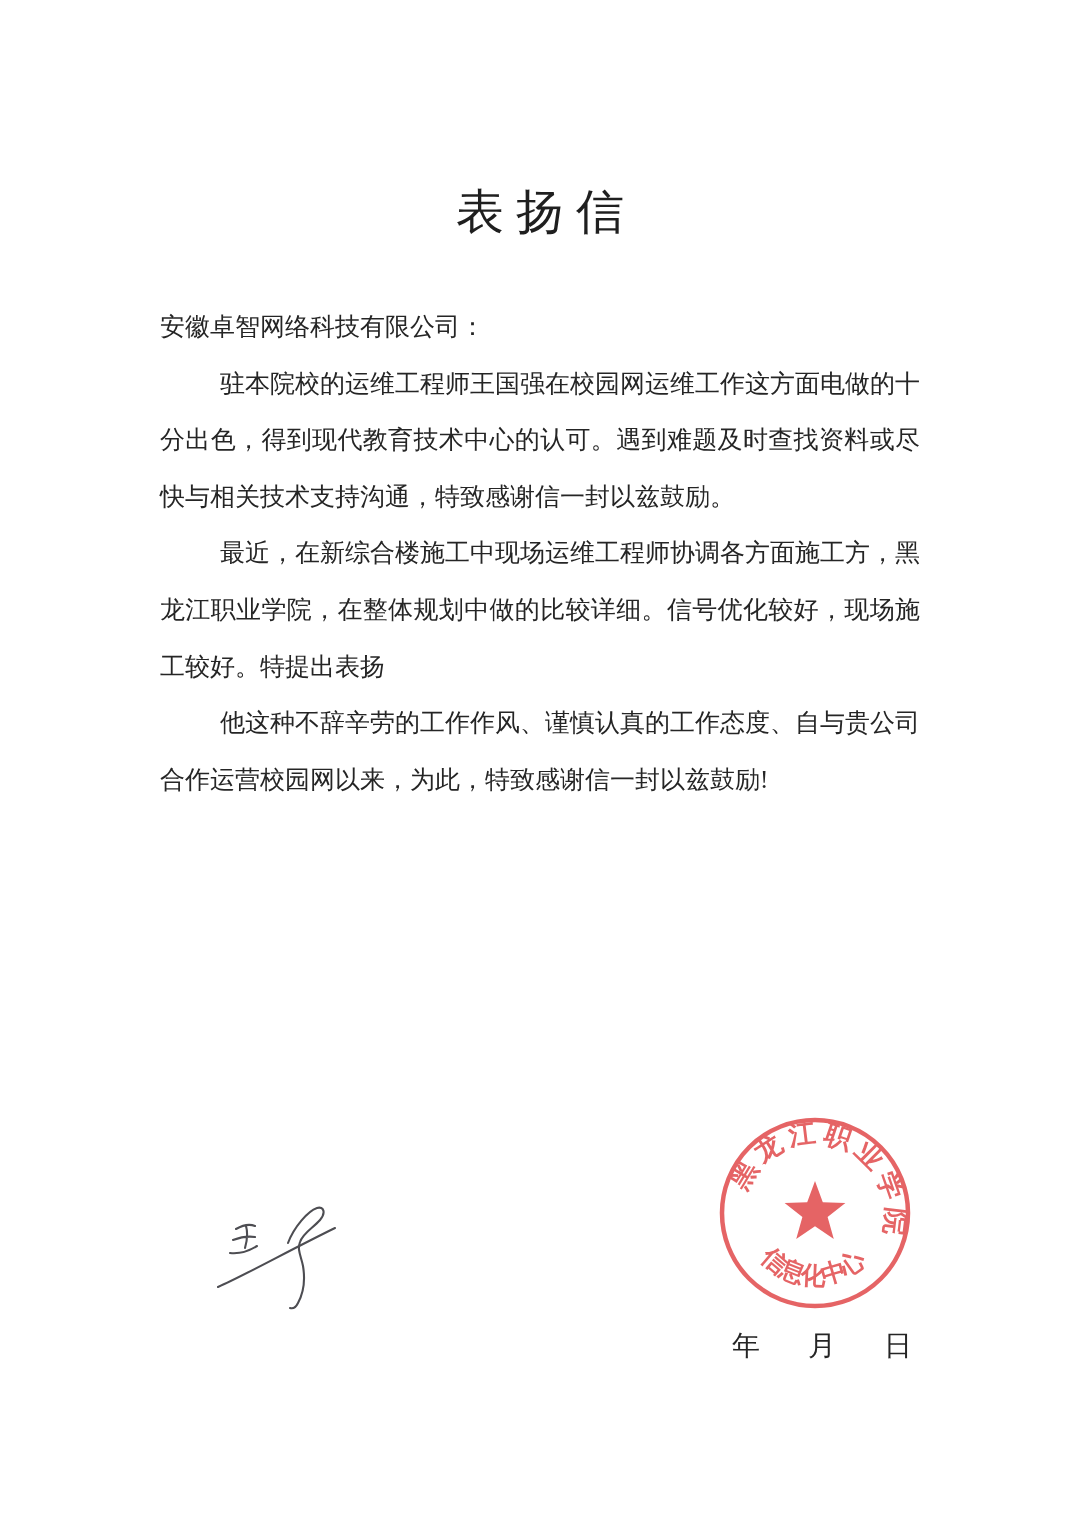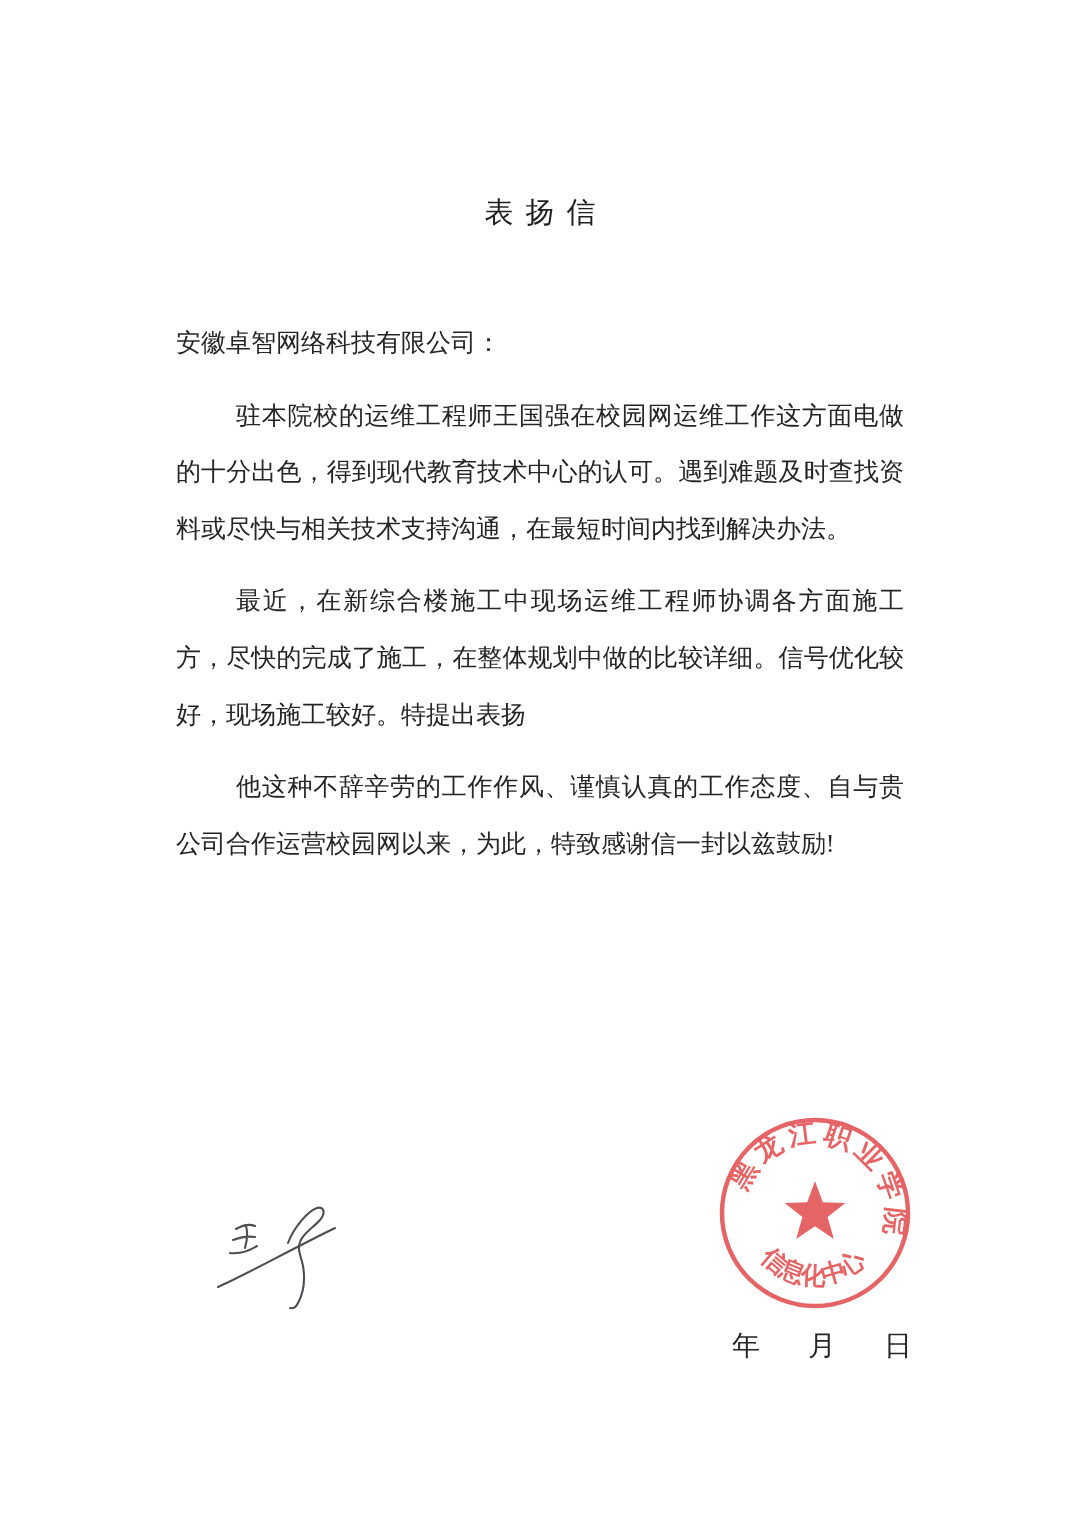--- a/index.html
+++ b/index.html
@@ -12,38 +12,38 @@
     overflow: hidden;
     font-family: "Liberation Serif", "DejaVu Serif", serif;
     color: #262626;
   }
   .title {
     position: absolute;
     top: 189px;
     left: 0;
     width: 1080px;
     text-align: center;
-    font-size: 29px;
+    font-size: 48px;
     line-height: 46px;
     font-weight: 500;
     letter-spacing: 12px;
     text-indent: 12px;
     color: #1f1f1f;
   }
   .body-text {
     position: absolute;
     top: 299px;
     left: 160px;
     width: 760px;
     font-size: 25px;
     line-height: 56.6px;
     text-align: justify;
     color: #252525;
   }
-  .body-text p { margin: 16px; text-indent: 60px; }
+  .body-text p { margin: 0; text-indent: 60px; }
   .body-text .salutation { text-indent: 0; }
   .signature-wrap {
     position: absolute;
     left: 200px;
     top: 1195px;
     width: 160px;
     height: 140px;
   }
   .seal-wrap {
     position: absolute;
@@ -70,22 +70,22 @@
 </style>
 </head>
 <body>
 
 <div class="page">
 
   <div class="title">表扬信</div>
 
   <div class="body-text">
     <p class="salutation">安徽卓智网络科技有限公司：</p>
-    <p>驻本院校的运维工程师王国强在校园网运维工作这方面电做的十分出色，得到现代教育技术中心的认可。遇到难题及时查找资料或尽快与相关技术支持沟通，在最短时间内找到解决办法。</p>
-    <p>最近，在新综合楼施工中现场运维工程师协调各方面施工方，尽快的完成了施工，在整体规划中做的比较详细。信号优化较好，现场施工较好。特提出表扬</p>
+    <p>驻本院校的运维工程师王国强在校园网运维工作这方面电做的十分出色，得到现代教育技术中心的认可。遇到难题及时查找资料或尽快与相关技术支持沟通，特致感谢信一封以兹鼓励。</p>
+    <p>最近，在新综合楼施工中现场运维工程师协调各方面施工方，黑龙江职业学院，在整体规划中做的比较详细。信号优化较好，现场施工较好。特提出表扬</p>
     <p>他这种不辞辛劳的工作作风、谨慎认真的工作态度、自与贵公司合作运营校园网以来，为此，特致感谢信一封以兹鼓励!</p>
   </div>
 
   <div class="signature-wrap">
     <svg width="160" height="140" viewBox="0 0 160 140" fill="none">
       <g stroke="#4d4d52" stroke-width="2.1" stroke-linecap="round" fill="none">
         <path d="M36 34 c7 -4 14 -5 19 -3 M46 31 c2 7 1 15 -1 22 M33 45 c8 -3 16 -4 22 -3 M30 58 c9 1 19 -2 27 -7"></path>
         <path d="M88 48 c6 -16 20 -32 29 -35 c7 -2 9 5 3 12 c-7 8 -17 13 -20 22 c-3 8 1 14 3 24 c2 12 1 26 -5 37 c-2 4 -5 6 -8 5"></path>
         <path d="M18 92 C 45 80 90 55 135 33"></path>
       </g>

